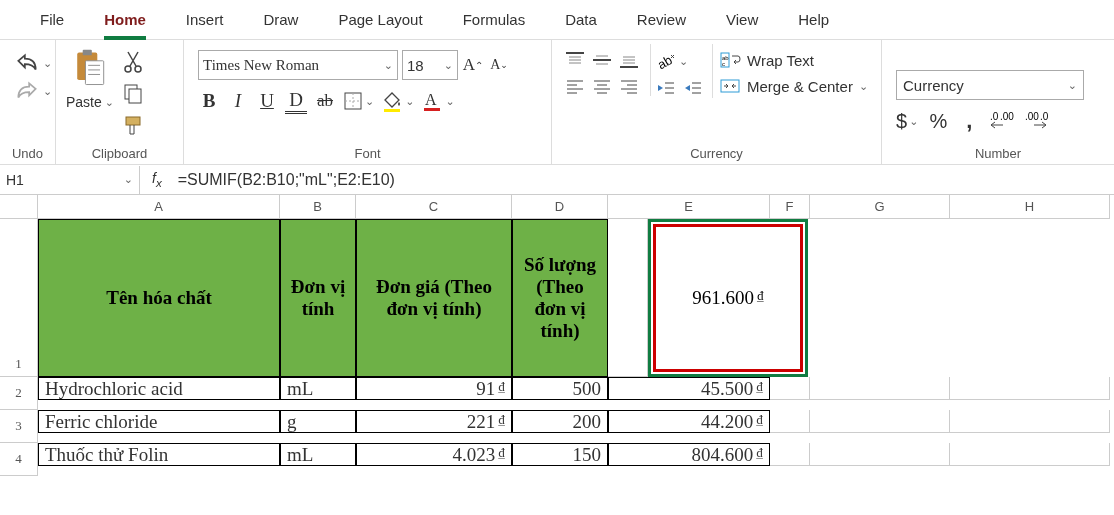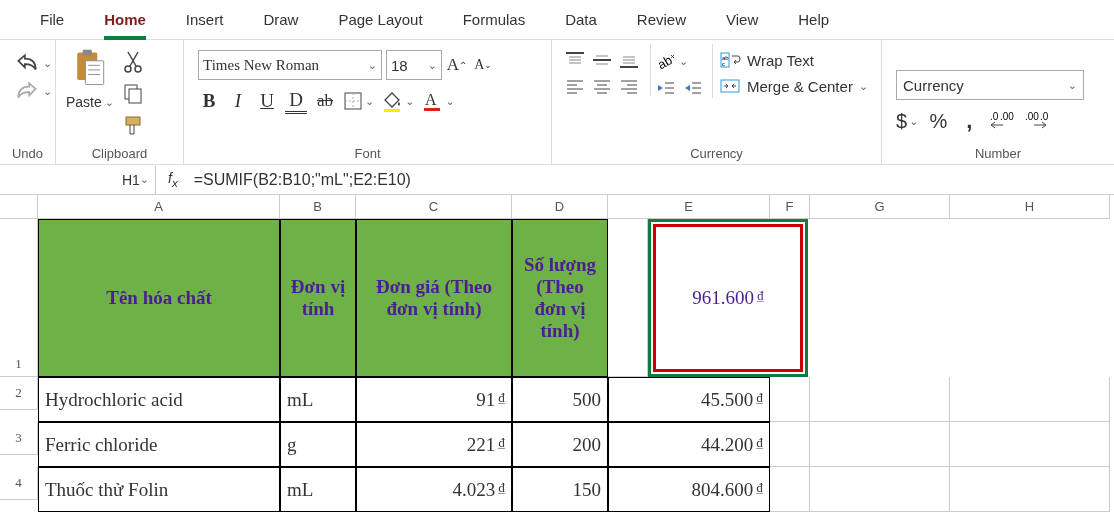--- a/index.html
+++ b/index.html
@@ -117,21 +117,21 @@
 }
 .font-row2 {
   display: flex;
   align-items: center;
   gap: 7px;
 }
 .font-select {
   font-family: 'Times New Roman', serif;
   font-size: 15px;
   height: 30px;
-  width: 184px;
+  width: 200px;
   border: 1px solid #aaa;
   padding: 0 4px;
   display: flex;
   align-items: center;
   justify-content: space-between;
   background: #fff;
 }
 .size-select {
   font-size: 15px;
   height: 30px;
@@ -189,27 +189,27 @@
 .num-row2 { display: flex; gap: 9px; align-items: center; }
 
 
 .formula-bar {
   display: flex;
   align-items: center;
   height: 30px;
   border-bottom: 1px solid #ccc;
 }
 .name-box {
-  width: 156px;
+  width: 140px;
   height: 28px;
   border-right: 1px solid #ccc;
   padding: 0 6px;
   display: flex;
   align-items: center;
-  justify-content: flex-end;
+  justify-content: space-between;
   font-size: 14px;
 }
 .fx {
   font-style: italic;
   font-size: 14px;
   padding: 0 12px;
 }
 .formula-input {
   font-size: 16px;
   padding: 0 4px;
@@ -259,37 +259,37 @@
   border-right: 1px solid #999;
   border-bottom: 1px solid #999;
   padding: 2px 6px;
   font-size: 19px;
   display: flex;
   align-items: center;
 }
 .header-row .cell {
   background: #6eb147;
   font-weight: bold;
-  color: #4c1d95;
+  color: #000000;
   text-align: center;
   justify-content: center;
   height: 158px;
   border: 1px solid #000;
 }
 .header-row .cell.c-F { background: #fff; border: none; border-right: 1px solid #ccc; border-bottom: 1px solid #ccc;}
 .header-row .cell.c-G { background: #fdeccf; border: 1px solid #000;}
 .header-row .cell.c-H {
   background: #fff;
   border: 3px solid #107c41;
   outline: 3px solid #c00;
   outline-offset: -8px;
   font-weight: normal;
   padding: 10px;
 }
-.body-row .cell { height: 45px; border: 1px solid #000; background:#fff;}
+.body-row .cell { height: 23px; border: 1px solid #000; background:#fff;}
 .body-row .cell.c-F, .body-row .cell.c-G, .body-row .cell.c-H { border: none; border-right: 1px solid #ccc; border-bottom: 1px solid #ccc;}
 .r-right { justify-content: flex-end; }
 .dong { font-size: 13px; text-decoration: underline; margin-left: 3px; position: relative; top: -2px;}
 
 svg { display: block; }
 </style>
 </head>
 <body>
 
 <div class="tabs">

